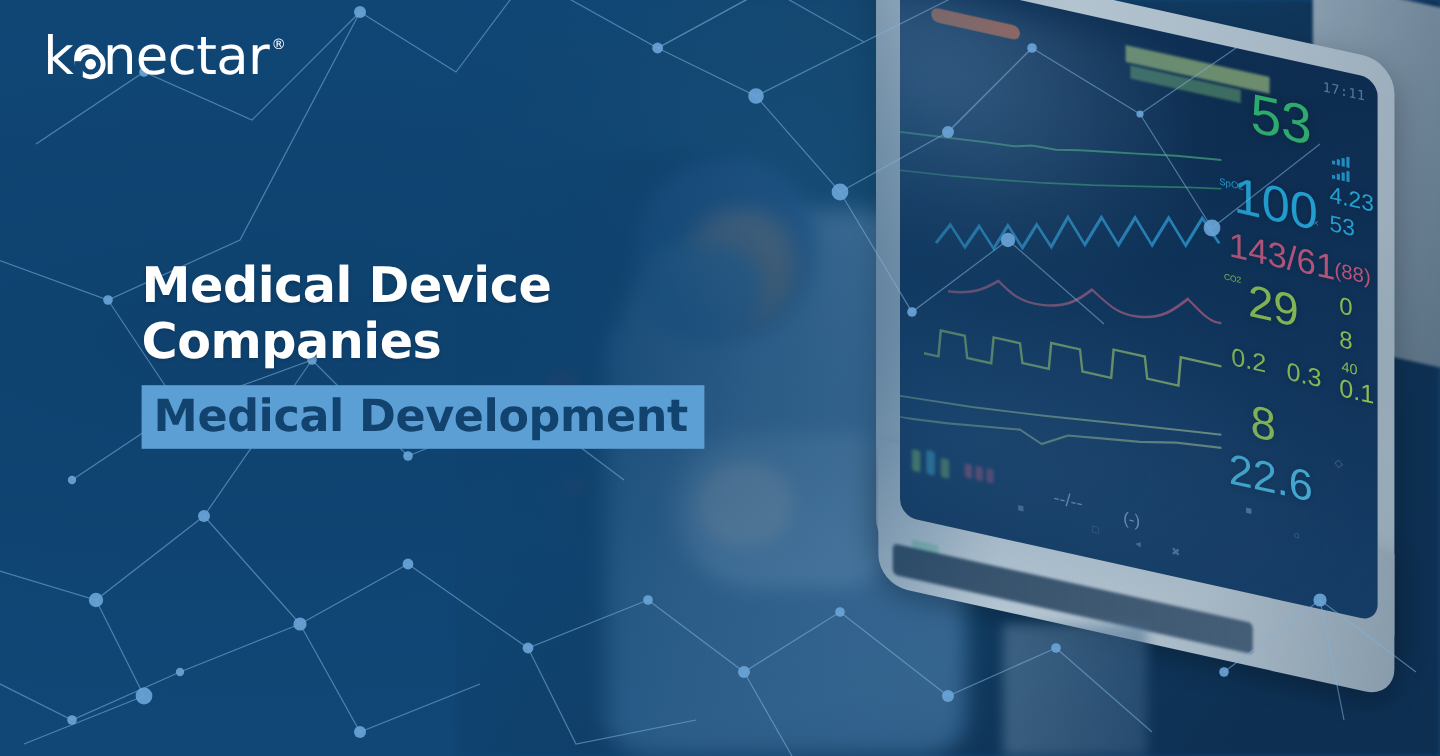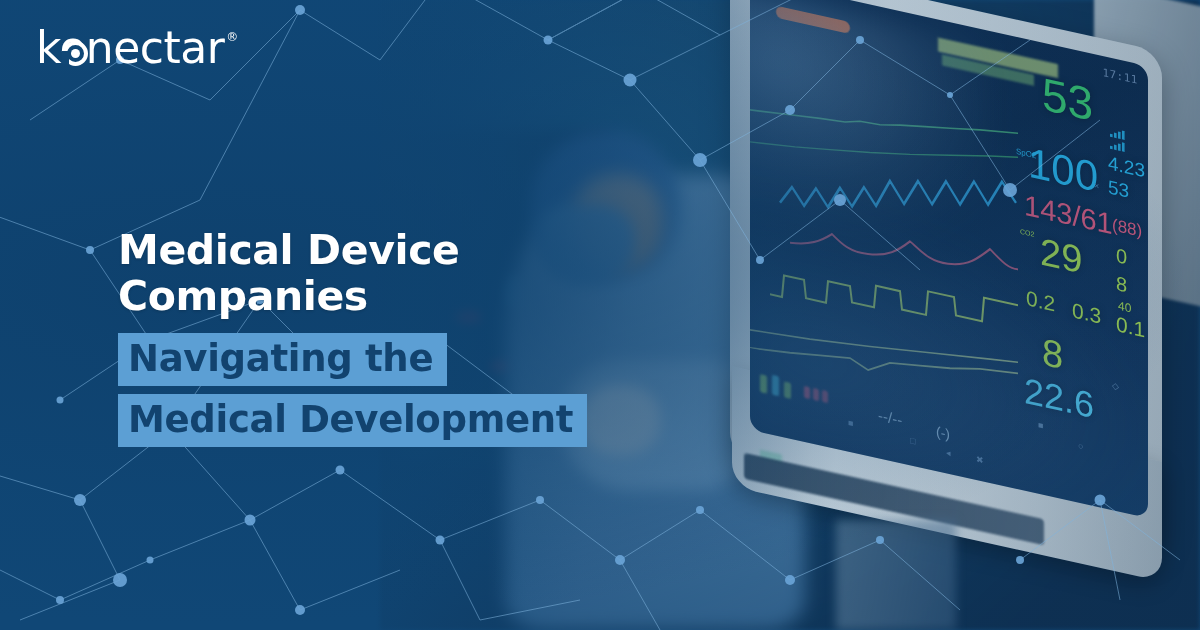--- a/index.html
+++ b/index.html
@@ -263,21 +263,21 @@
     content:""; position:absolute; left:-5px; top:6px;
     width:7px; height:13px; background:#104776;
   }
   .logo-reg{
     font-size:12px; color:#ffffff; margin-left:2px; margin-top:4px;
     font-family:"DejaVu Sans", sans-serif;
   }
 
   
   .copy{
-    position:absolute; left:118px; top:228px; width:620px;
+    position:absolute; left:118px; top:216px; width:620px;
   }
   .h-main{
     font-size:41px; font-weight:700; color:#ffffff;
     line-height:1.12; letter-spacing:-.4px;
     font-family:"DejaVu Sans", sans-serif;
     text-shadow:0 1px 3px rgba(0,0,0,.18);
   }
   .h-main .l2{ display:block; }
   .hl-wrap{ margin-top:13px; }
   .hl{
@@ -488,21 +488,18 @@
     <span class="logo-reg">®</span>
   </div>
 
   <div class="copy">
     <div class="h-main">
       <span class="l1">Medical Device</span>
       <span class="l2">Companies</span>
     </div>
     <div class="hl-wrap">
       <span class="hl-row">
-        <span class="hl">Navigating the</span>
-      </span>
-      <span class="hl-row">
         <span class="hl">Medical Development</span>
       </span>
     </div>
   </div>
 
 </div>
 
 </body></html>

